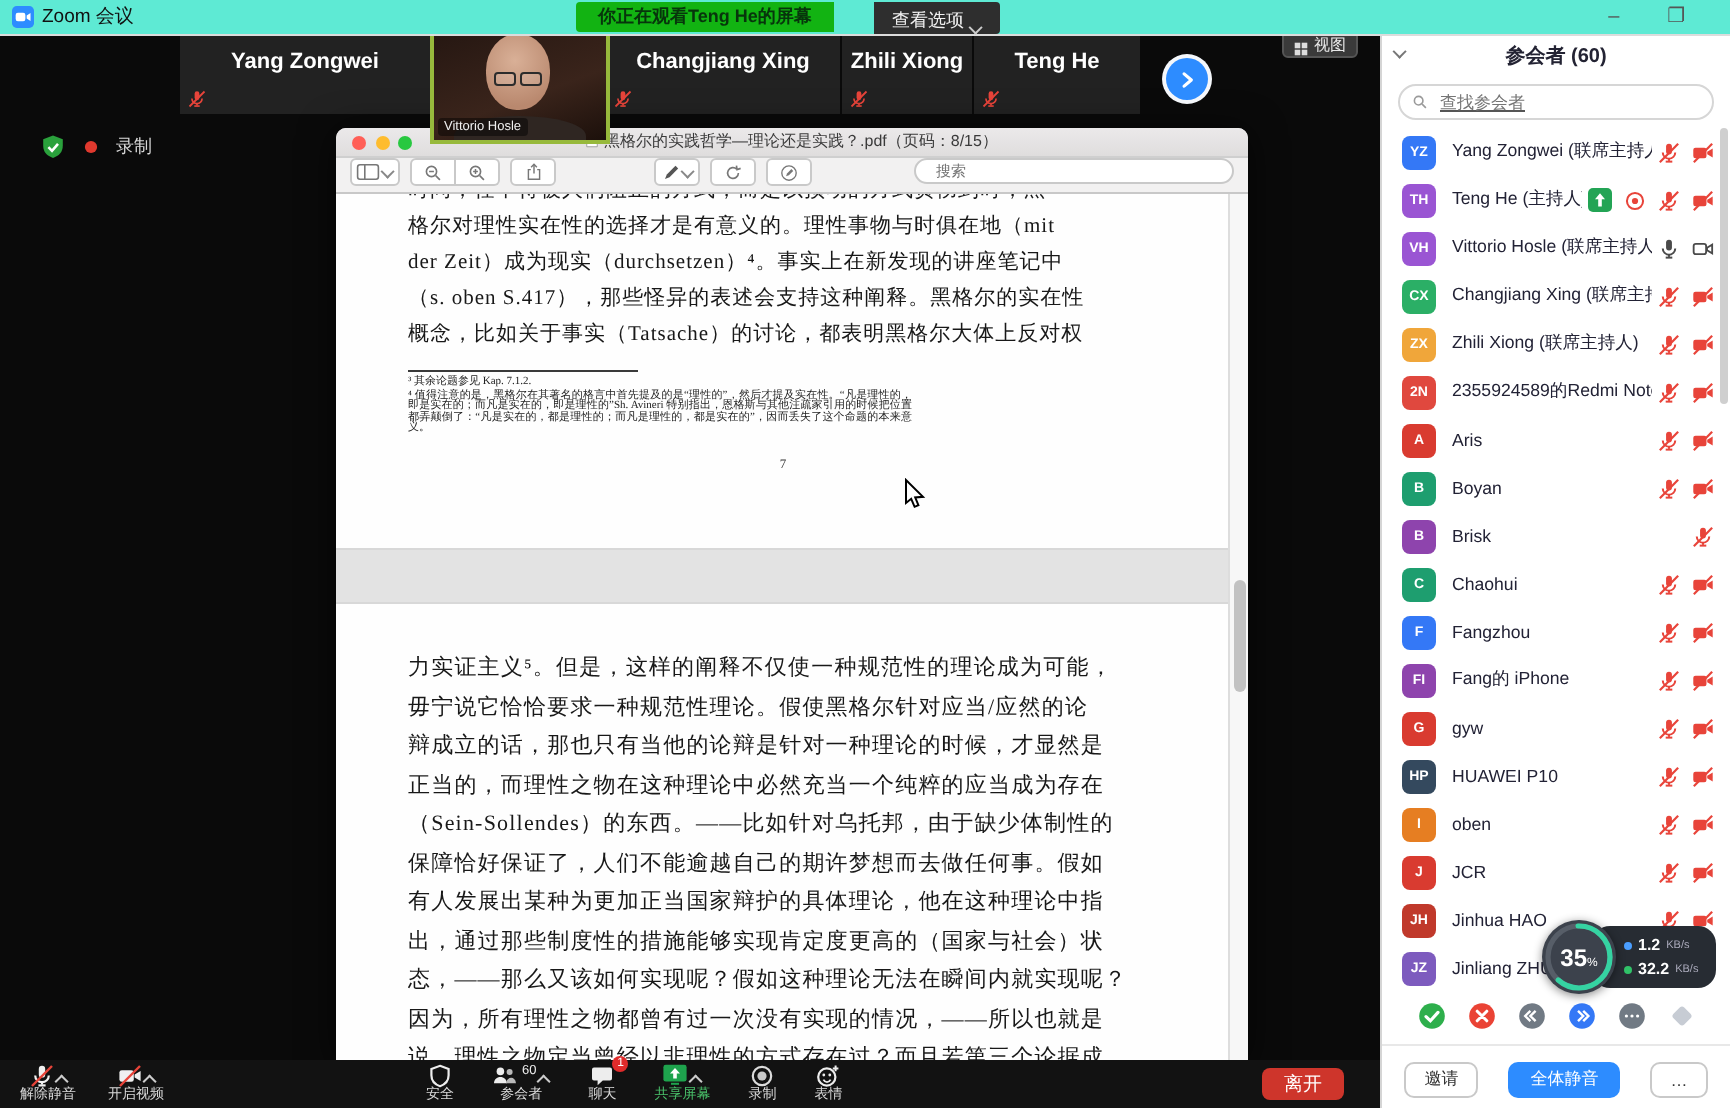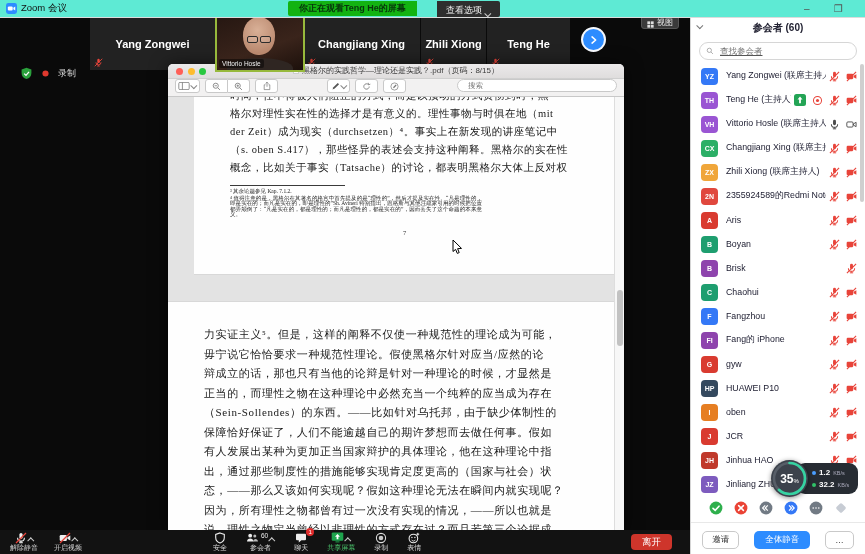--- a/index.html
+++ b/index.html
@@ -19,21 +19,21 @@
           gap:4px;padding:0 9px;cursor:pointer;font-family:inherit;}
   .chev{display:inline-block;width:4px;height:4px;border-left:1.2px solid #ccc;
         border-bottom:1.2px solid #ccc;}
   .chev.down{transform:rotate(-45deg) translateY(-1px);}
   .chev.up{transform:rotate(135deg) translateY(1px);}
   .win-controls{position:absolute;right:10px;top:0;height:17px;display:flex;gap:24px;
         align-items:center;color:#555;font-size:10px;}
   .win-controls span{cursor:pointer;line-height:10px;}
 
   
-  .tile{position:absolute;top:18px;height:52px;background:#222;display:flex;
+  .tile{position:absolute;top:5px;height:52px;background:#222;display:flex;
         align-items:center;justify-content:center;}
   .tname{color:#fff;font-weight:bold;font-size:11px;}
   .tile-mic{position:absolute;left:4px;bottom:3px;}
   .tile-mic svg{width:9px;height:9px;display:block;}
   .tile.video{left:215px;top:10px;width:86px;height:58px;border:2px solid #97b93c;
         background:linear-gradient(160deg,#241611 0%,#3a241b 60%,#1c100b 100%);overflow:hidden;z-index:5;}
   .face{position:absolute;left:26px;top:5px;width:32px;height:38px;border-radius:48%;
         background:radial-gradient(circle at 45% 35%,#d9b097,#b9886e 75%);}
   .glasses{position:absolute;left:30px;top:24px;width:24px;height:7px;display:flex;gap:2px;}
   .glasses i{flex:1;border:1px solid #2c2c2c;border-radius:2px;background:rgba(255,255,255,.12);}
@@ -73,21 +73,21 @@
   .ptb-group{display:flex;}
   .ptb-group .ptb-btn{border-radius:0;border-left-width:0;}
   .ptb-group .ptb-btn:first-child{border-radius:3px 0 0 3px;border-left-width:1px;}
   .ptb-group .ptb-btn:last-child{border-radius:0 3px 3px 0;}
   .pdf-search{margin-left:auto;width:148px;height:11px;background:#fff;border:1px solid #c9c9c9;
        border-radius:7px;display:flex;align-items:center;gap:3px;padding:0 5px;}
   .pdf-search input{border:none;outline:none;flex:1;font-size:7.5px;color:#666;background:transparent;
        font-family:inherit;min-width:0;}
   .pdf-content{position:relative;height:435px;background:#e3e3e3;overflow:hidden;}
   .page{position:absolute;left:0;right:9px;background:#fefefe;}
-  .page1{top:0;height:177px;border-bottom:1px solid #d8d8d8;margin-left:26px;}
+  .page1{top:0;height:177px;border-bottom:1px solid #d8d8d8;}
   .page2{top:204px;height:231px;border-top:1px solid #d8d8d8;}
   .p1text{margin-top:-10px;padding:0 18px 0 36px;}
   .pline{height:18px;line-height:18px;font-family:"Liberation Serif",serif;font-size:10.5px;
        color:#181818;letter-spacing:0.5px;white-space:nowrap;overflow:hidden;}
   .fnrule{width:115px;border-top:1px solid #3a3a3a;margin:8px 0 3px 36px;}
   .fnblock{padding-left:36px;width:252px;font-family:"Liberation Serif",serif;font-size:5.5px;
        line-height:5.4px;color:#222;text-align:justify;}
   .fnblock div{margin-bottom:1.5px;}
   .pnum{text-align:center;font-size:6.5px;color:#333;margin-top:11px;font-family:"Liberation Serif",serif;}
   .p2text{padding:23px 18px 0 36px;}

